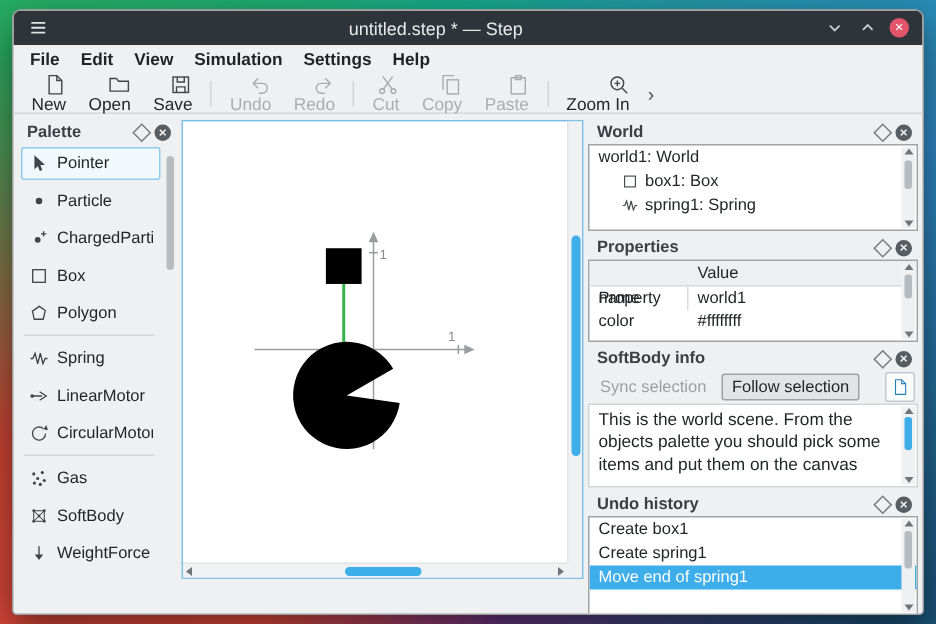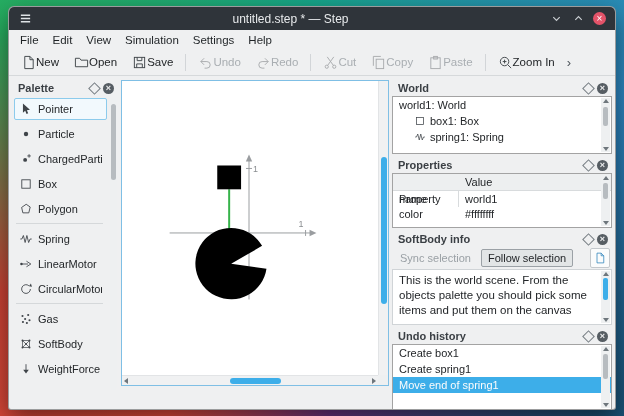--- a/index.html
+++ b/index.html
@@ -15,25 +15,25 @@
     background:#eff0f1;border-radius:6px 6px 3px 3px;overflow:hidden;
     box-shadow:0 10px 26px rgba(0,0,0,.5);display:flex;flex-direction:column;
     border:1px solid rgba(0,0,0,.35);box-sizing:border-box;
   }
   
   .titlebar{height:23px;background:#2f343a;display:flex;align-items:center;padding:0 9px;gap:8px;flex:none;}
   .titlebar .title{flex:1;text-align:center;color:#e8eaec;font-size:12px;white-space:nowrap;overflow:hidden;}
   .wbtn{display:flex;align-items:center;justify-content:center;width:14px;height:14px;}
   .wclose{width:13px;height:13px;border-radius:50%;background:#e35369;color:#fff;font-size:10px;line-height:13px;text-align:center;}
   
-  .menubar{height:19px;display:flex;align-items:center;padding:0 4px;font-size:11.5px;color:#1f2326;flex:none;}
+  .menubar{height:19px;display:flex;align-items:center;padding:0 4px;font-size:11.5px;color:#1f2326;flex:none;font-weight:bold;}
   .mi{padding:2px 7px;border-radius:2px;}
   
   .toolbar{height:26px;display:flex;align-items:center;padding:0 5px;gap:1px;border-bottom:1px solid #d6d9db;font-size:11.5px;color:#232629;flex:none;}
-  .tbtn{display:flex;align-items:center;gap:0;padding:3px 7px;border-radius:3px;white-space:nowrap;}
+  .tbtn{display:flex;align-items:flex-end;gap:0;padding:3px 7px;border-radius:3px;white-space:nowrap;flex-direction:column;}
   .tbtn svg{width:15px;height:15px;color:#3f4449;flex:none;}
   .tbtn.disabled{color:#a9aeb2;}
   .tbtn.disabled svg{opacity:.4;}
   .tsep{width:1px;height:17px;background:#d2d5d8;margin:0 4px;flex:none;}
   .toverflow{color:#4d545a;font-size:13px;padding:0 4px;}
   
   .main{flex:1;display:flex;gap:3px;padding:4px 3px 0 3px;align-items:flex-start;}
   .dock-header{height:16px;display:flex;align-items:center;gap:4px;padding:0 4px 0 6px;font-size:11px;color:#3a3f44;flex:none;font-weight:bold;}
   .dh-title{flex:1;white-space:nowrap;overflow:hidden;}
   .dock-float{width:7px;height:7px;border:1px solid #767d83;transform:rotate(45deg);flex:none;}

